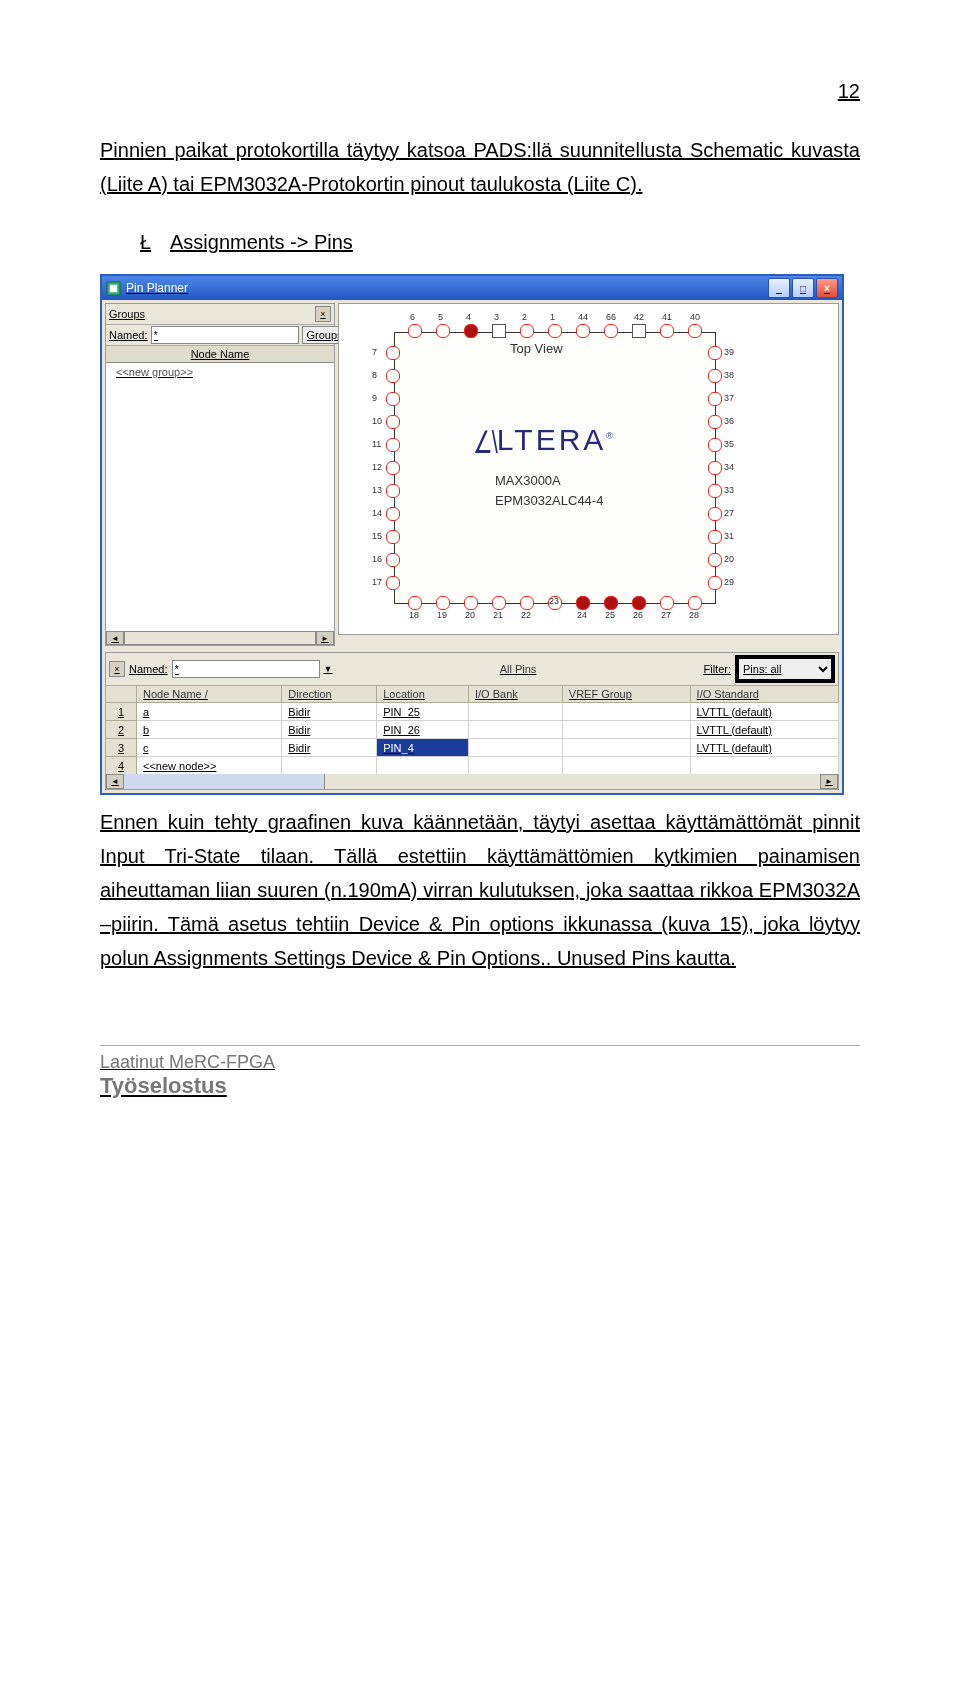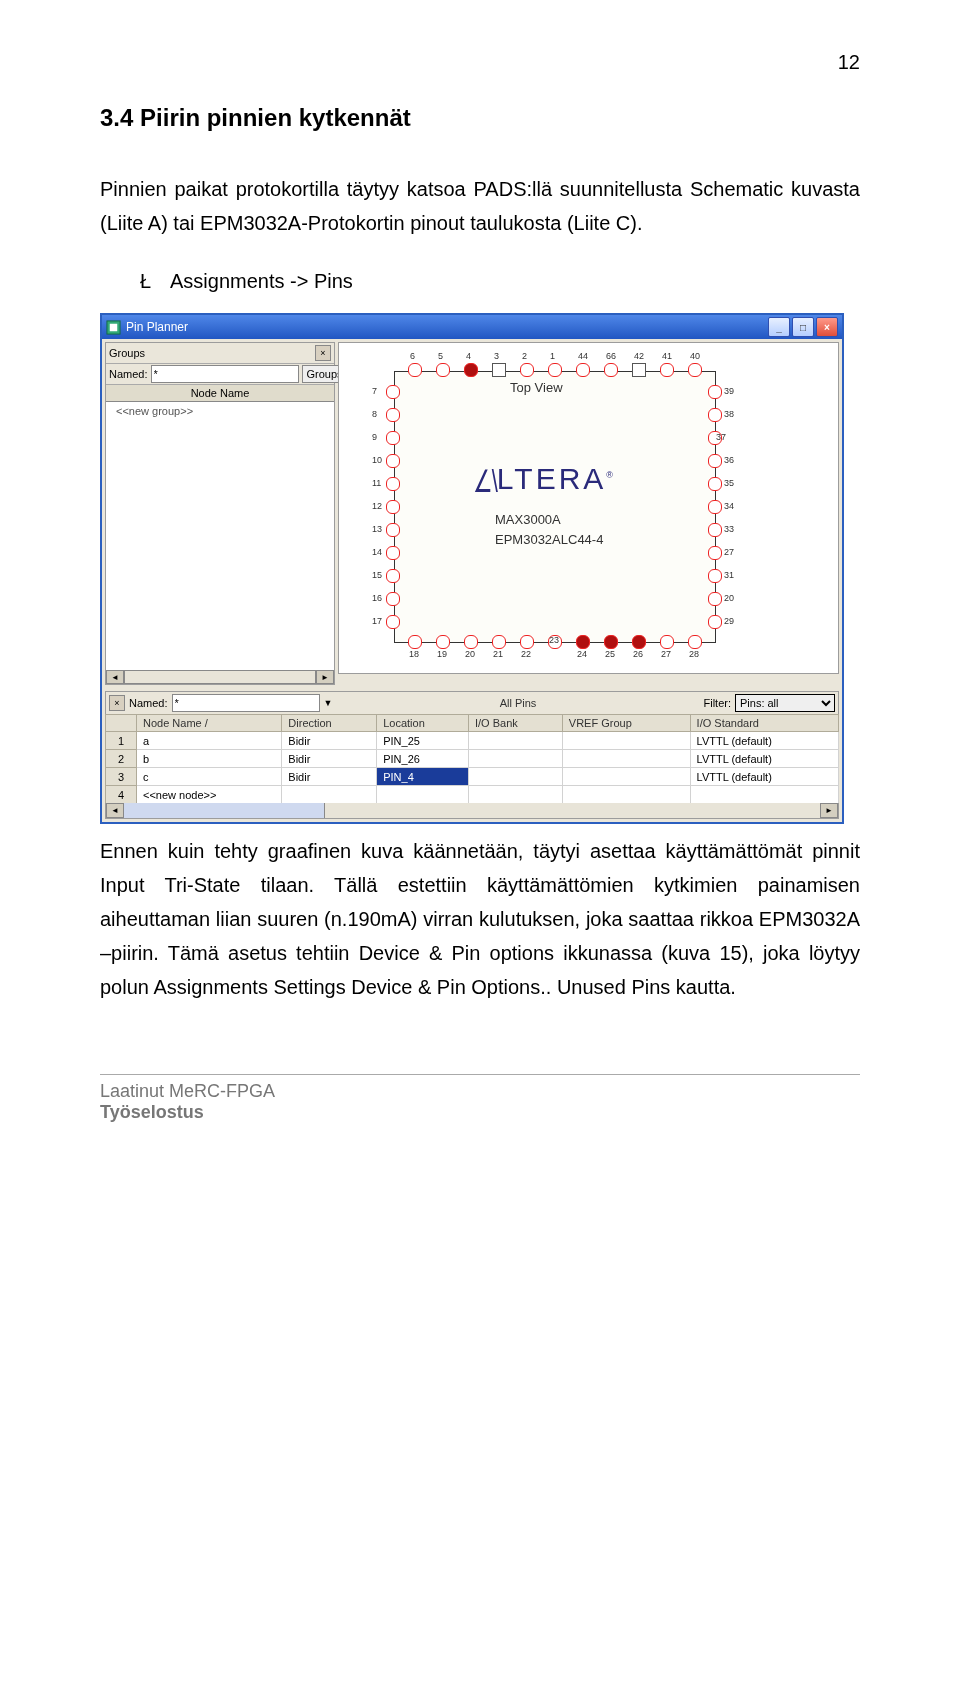--- a/index.html
+++ b/index.html
@@ -3,22 +3,23 @@
 <meta charset="utf-8">
 <style>
   body {
     margin: 0;
     background: #fff;
     font-family: Arial, Helvetica, sans-serif;
     color: #000;
     width: 960px;
   }
   .page {
-    padding: 51px 90px 40px 100px;
+    padding: 80px 90px 40px 100px;
     width: 760px;
+    text-decoration: underline;
   }
   .page-num {
     text-align: right;
     font-size: 20px;
     margin-bottom: 30px;
   }
   .heading {
     font-size: 24px;
     font-weight: bold;
     margin-bottom: 40px;
@@ -144,49 +145,48 @@
   .scroll-bot .track{flex:1;background:#e8e4d8;border:1px solid #888;}
 
   
   .pp-lower{padding:3px}
   .lower-head{
     display:flex;align-items:center;background:#eae6da;padding:2px 3px;gap:4px;
     border:1px solid #9c9c9c;border-bottom:0
   }
   .lower-head .x{background:#d8d0c0;border:1px solid #888;width:14px;height:14px;font-size:9px;display:flex;align-items:center;justify-content:center;}
   .lower-head input{flex:0 0 120px;height:14px;border:1px solid #888;font-size:11px}
-  .lower-head select{height:18px;font-size:11px;border:1px solid #000000;}
+  .lower-head select{height:28px;font-size:11px;border:4px solid #000000;}
   .mid-lbl{margin-left:auto;margin-right:auto;color:#333}
   .grid{
     width:100%;border-collapse:collapse;background:#fff;font-size:11px;
     border:1px solid #9c9c9c;
   }
   .grid th{
     background:#e4e0d2;border:1px solid #b0ab99;font-weight:normal;text-align:left;padding:2px 6px;color:#333
   }
   .grid td{border:1px solid #d2d2d2;padding:1px 6px;height:15px;}
   .grid td.rownum{background:#e4e0d2;text-align:center;width:18px;border-color:#b0ab99}
   .grid tr.sel td.loc{background:#1a3c9a;color:#fff}
   .lower-scroll{
     display:flex;height:15px;border:1px solid #9c9c9c;border-top:0;margin-top:-1px
   }
   .lower-scroll .track{flex:0 0 200px;background:#cfd9ef;border-right:1px solid #888}
   .lower-scroll .rest{flex:1;background:#e8e4d8}
   .lower-scroll .ar{width:16px;background:#d4cfc0;border:1px solid #888;display:flex;align-items:center;justify-content:center;font-size:8px;}
   .footer{
     border-top:1px solid #aaa;margin-top:70px;padding-top:6px;font-size:18px;color:#777
   }
-  .footer .bold{font-size:18px;font-weight:bold;color:#777}
+  .footer .bold{font-size:22px;font-weight:bold;color:#777}
 </style>
 </head>
 <body>
 
 <div class="page">
   <div class="page-num">12</div>
-  <div class="heading">3.4  Piirin pinnien kytkennät</div>
   <div class="body-text">Pinnien paikat protokortilla täytyy katsoa PADS:llä suunnitellusta Schematic kuvasta (Liite A) tai EPM3032A-Protokortin pinout taulukosta (Liite C).</div>
 
   <div class="bullet-row">
     <div class="bl">Ł</div>
     <div>Assignments -&gt; Pins</div>
   </div>
 
   <div class="pin-card-wrap">
     <div class="pp-window">
       <div class="pp-title">
@@ -300,21 +300,21 @@
             <div class="pinlbl" style="left: 294px; top: 306px;">26</div>
             <div class="pin " style="left: 321px; top: 292px;"></div>
             <div class="pinlbl" style="left: 322px; top: 306px;">27</div>
             <div class="pin " style="left: 349px; top: 292px;"></div>
             <div class="pinlbl" style="left: 350px; top: 306px;">28</div>
             <div class="pin " style="left: 369px; top: 42px;"></div>
             <div class="pinlbl" style="left: 385px; top: 43px;">39</div>
             <div class="pin " style="left: 369px; top: 65px;"></div>
             <div class="pinlbl" style="left: 385px; top: 66px;">38</div>
             <div class="pin " style="left: 369px; top: 88px;"></div>
-            <div class="pinlbl" style="left: 377px; top: 89px;">37</div>
+            <div class="pinlbl" style="left: 385px; top: 89px;">37</div>
             <div class="pin " style="left: 369px; top: 111px;"></div>
             <div class="pinlbl" style="left: 385px; top: 112px;">36</div>
             <div class="pin " style="left: 369px; top: 134px;"></div>
             <div class="pinlbl" style="left: 385px; top: 135px;">35</div>
             <div class="pin " style="left: 369px; top: 157px;"></div>
             <div class="pinlbl" style="left: 385px; top: 158px;">34</div>
             <div class="pin " style="left: 369px; top: 180px;"></div>
             <div class="pinlbl" style="left: 385px; top: 181px;">33</div>
             <div class="pin " style="left: 369px; top: 203px;"></div>
             <div class="pinlbl" style="left: 385px; top: 204px;">27</div>

